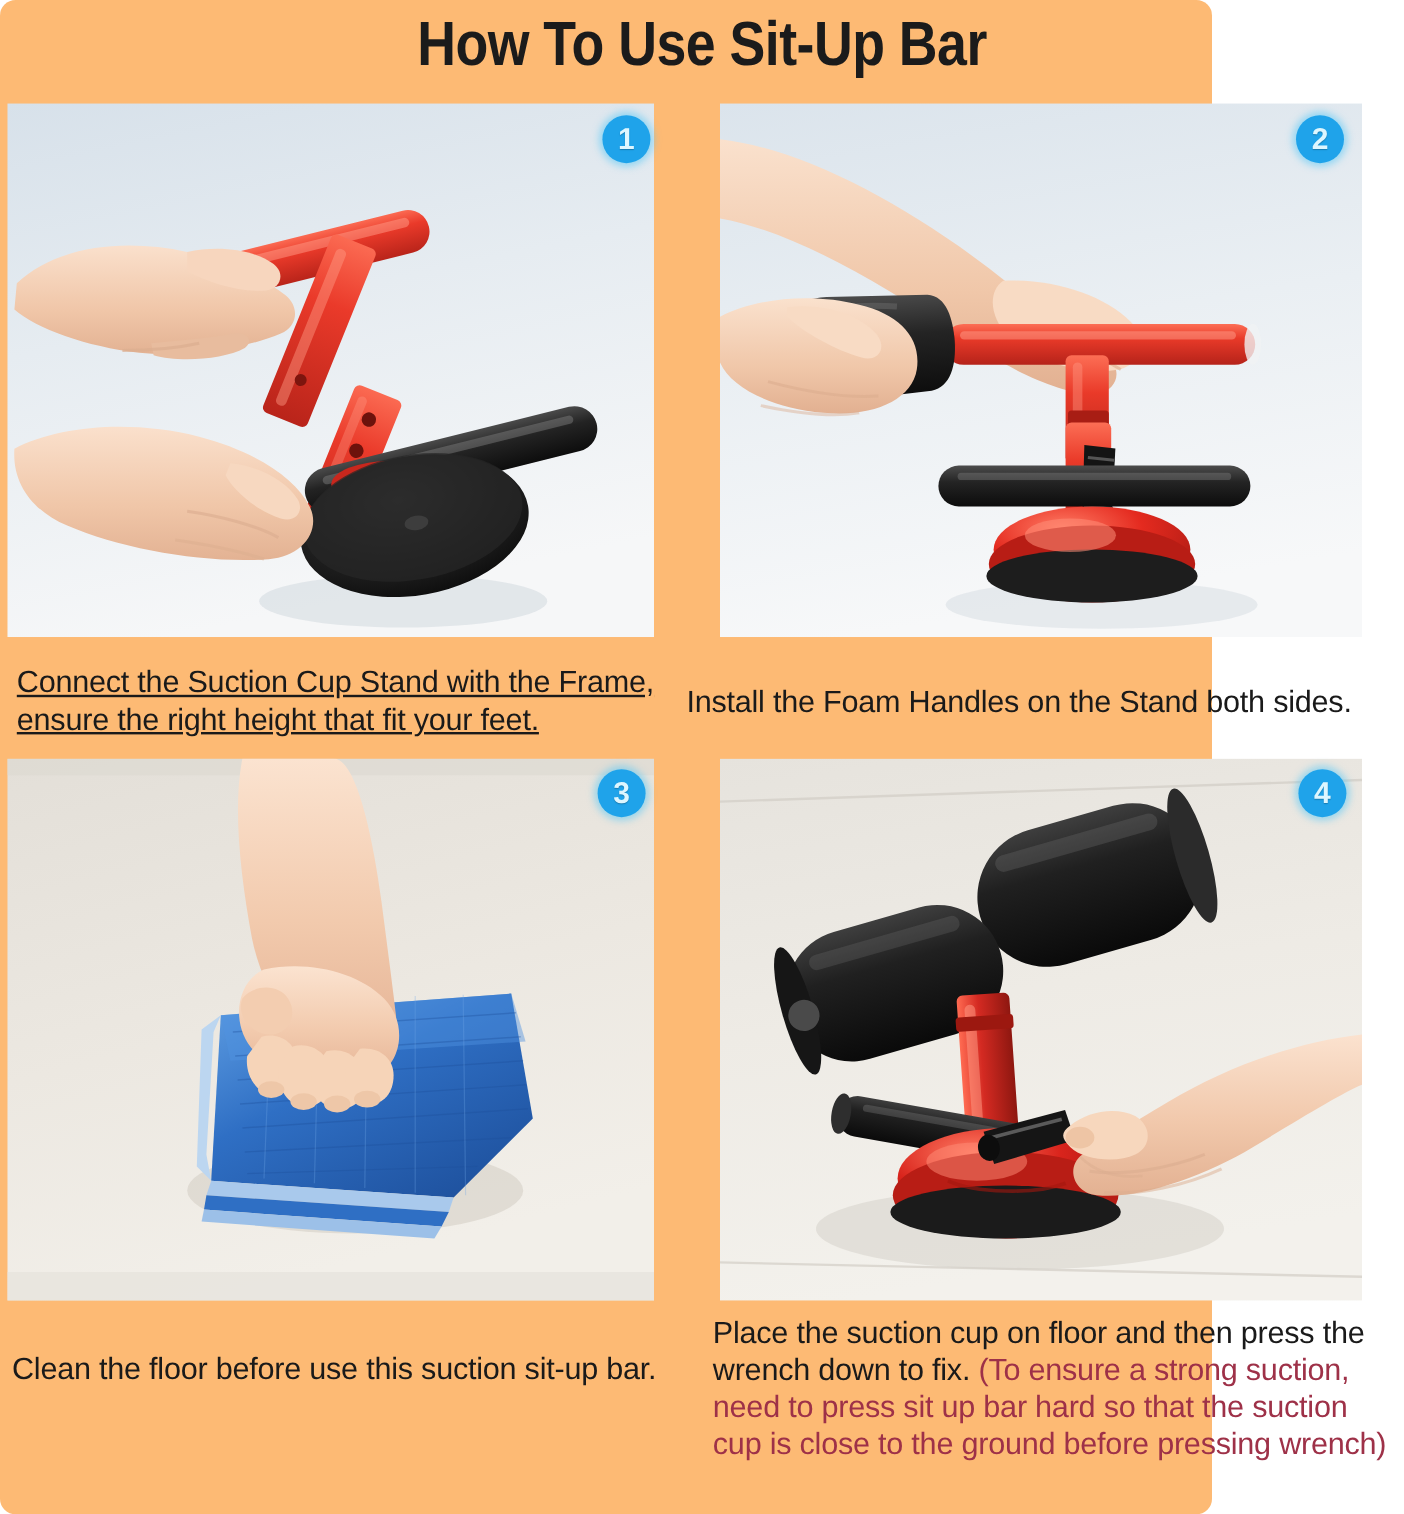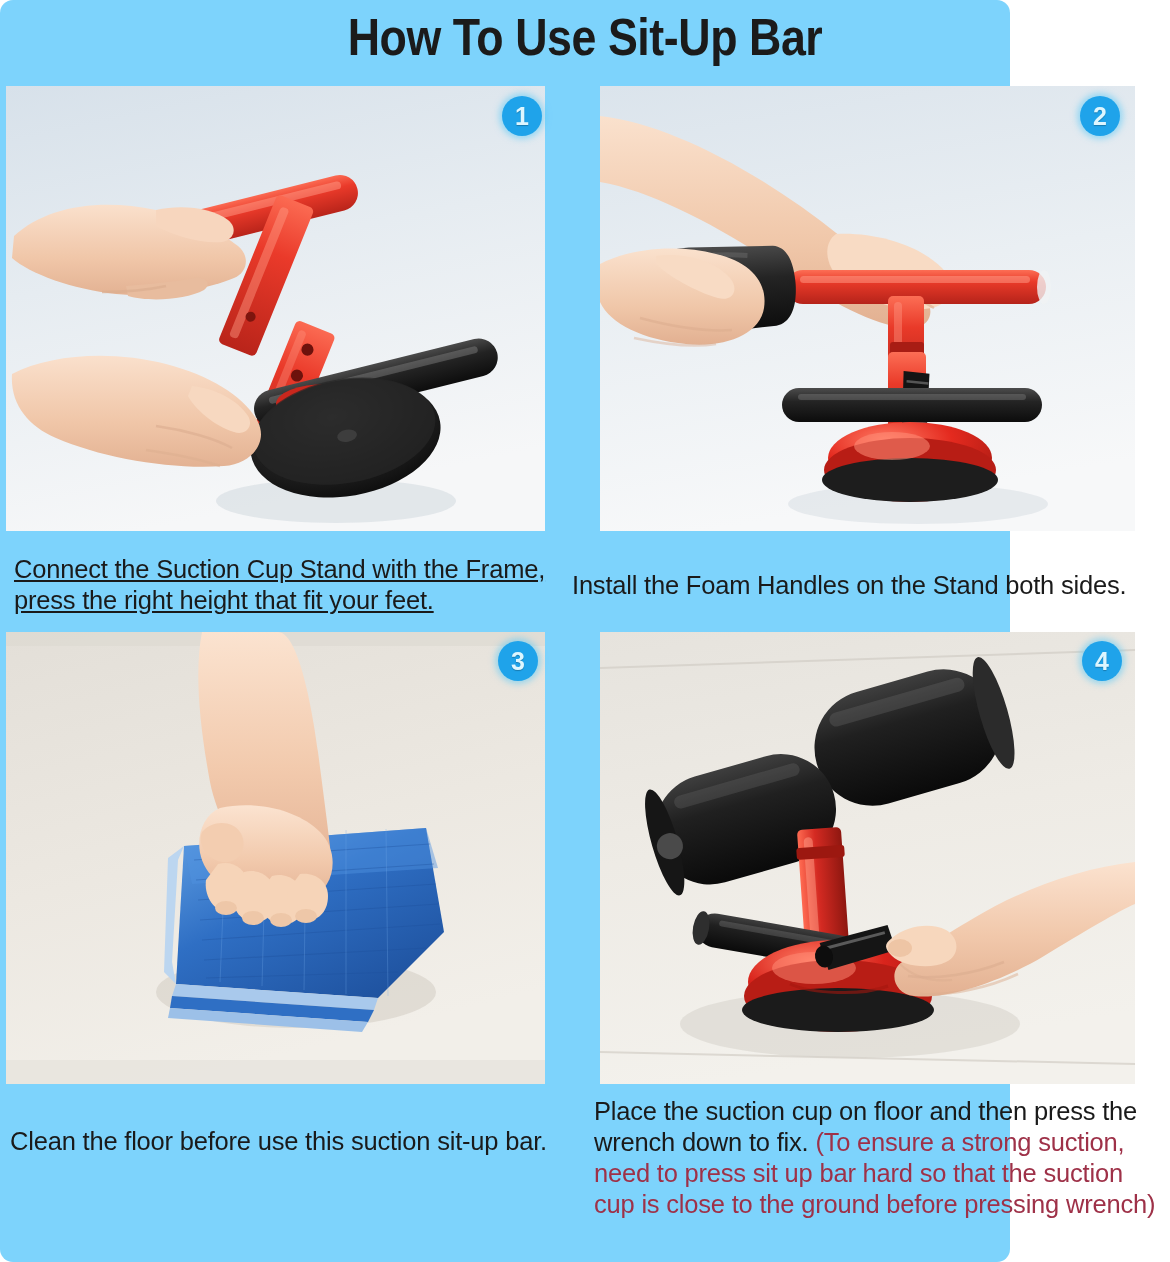--- a/index.html
+++ b/index.html
@@ -2,21 +2,21 @@
 <html><head>
 <meta charset="utf-8">
 <style>
   html,body{margin:0;padding:0;}
   body{
     width:1170px;height:1262px;
     background:#ffffff;
     font-family:"Liberation Sans","DejaVu Sans",sans-serif;
     overflow:hidden;
   }
-  .sheet{position:relative;width:1010px;height:1262px;background:#7dd3fc;border-radius:13px;}
+  .sheet{position:relative;width:1010px;height:1262px;background:#fdba74;border-radius:13px;}
 
   
   .title{
     position:absolute;left:0;top:8px;width:1170px;
     text-align:center;
     font-size:52px;
     font-weight:bold;
     color:#1b1b1b;
     letter-spacing:-0.5px;
     transform:scaleX(0.86);
@@ -402,21 +402,21 @@
         <path d="M308 344 C336 348 374 342 404 330" stroke="#dcae90" stroke-width="2.6" fill="none" opacity="0.65"></path>
         <path d="M320 362 C350 364 388 356 418 342" stroke="#dcae90" stroke-width="2.6" fill="none" opacity="0.5"></path>
         <path d="M300 332 C312 344 330 350 352 348" stroke="#dcae90" stroke-width="2.2" fill="none" opacity="0.5"></path>
       </g>
     </svg>
   </div>
   <div class="badge" id="badge-4">4</div>
 
   <div class="caption" id="caption-1">
     <span>Connect the Suction Cup Stand with the Frame,</span><br>
-    <span>press the right height that fit your feet.</span>
+    <span>ensure the right height that fit your feet.</span>
   </div>
 
   <div class="caption" id="caption-2">
     <span>Install the Foam Handles on the Stand both sides.</span>
   </div>
 
   <div class="caption" id="caption-4">
     <span>Place the suction cup on floor and then press the</span><br>
     <span>wrench down to fix.</span>
     <span class="red">(To ensure a strong suction,</span><br>

